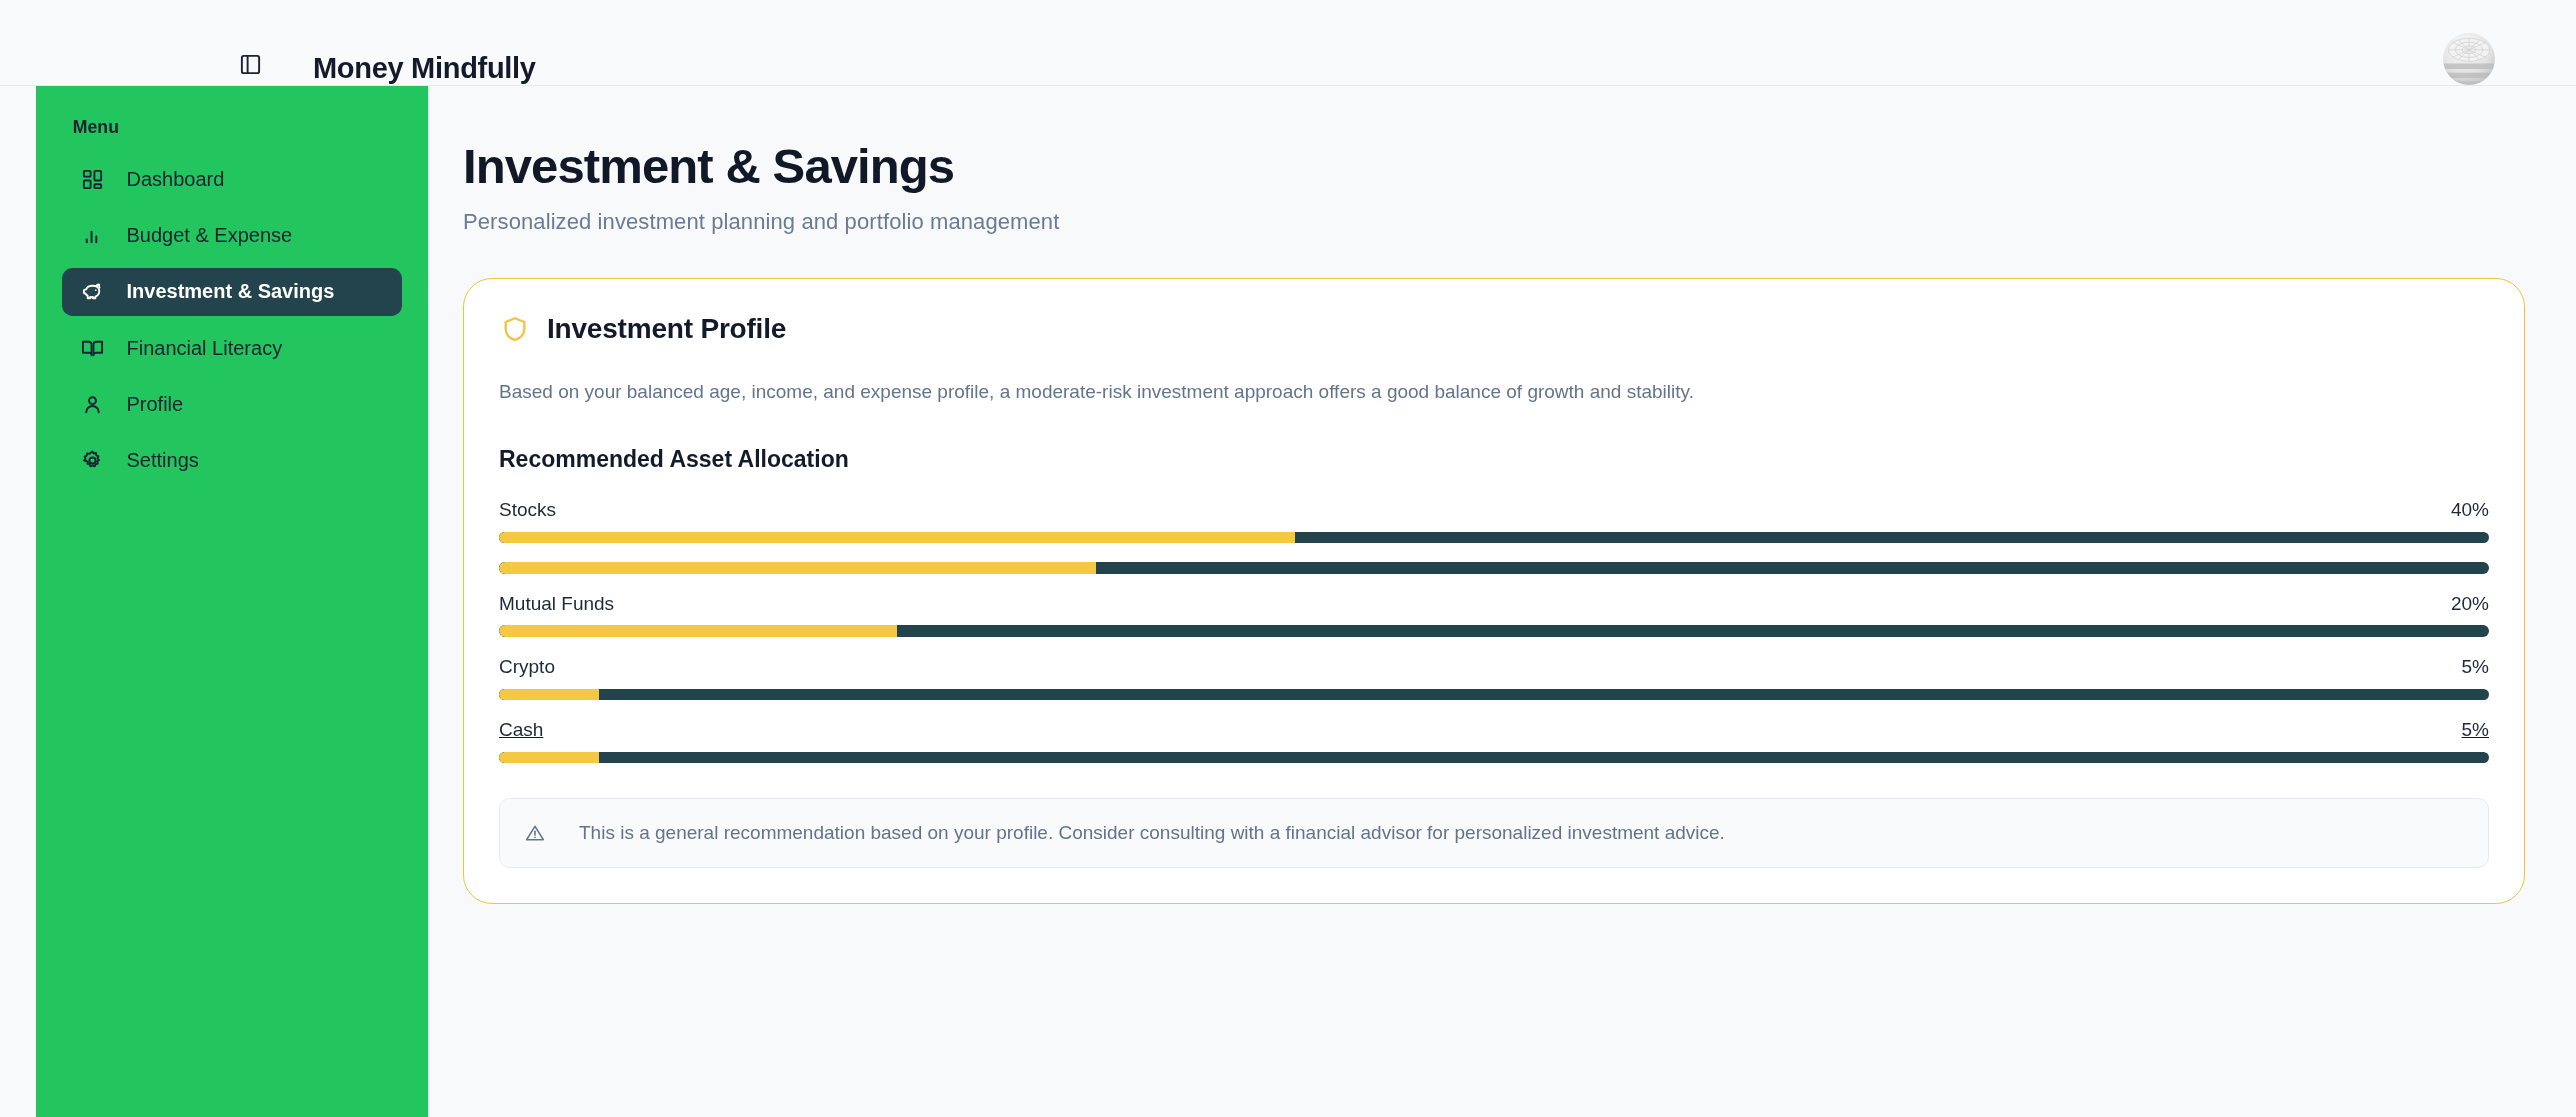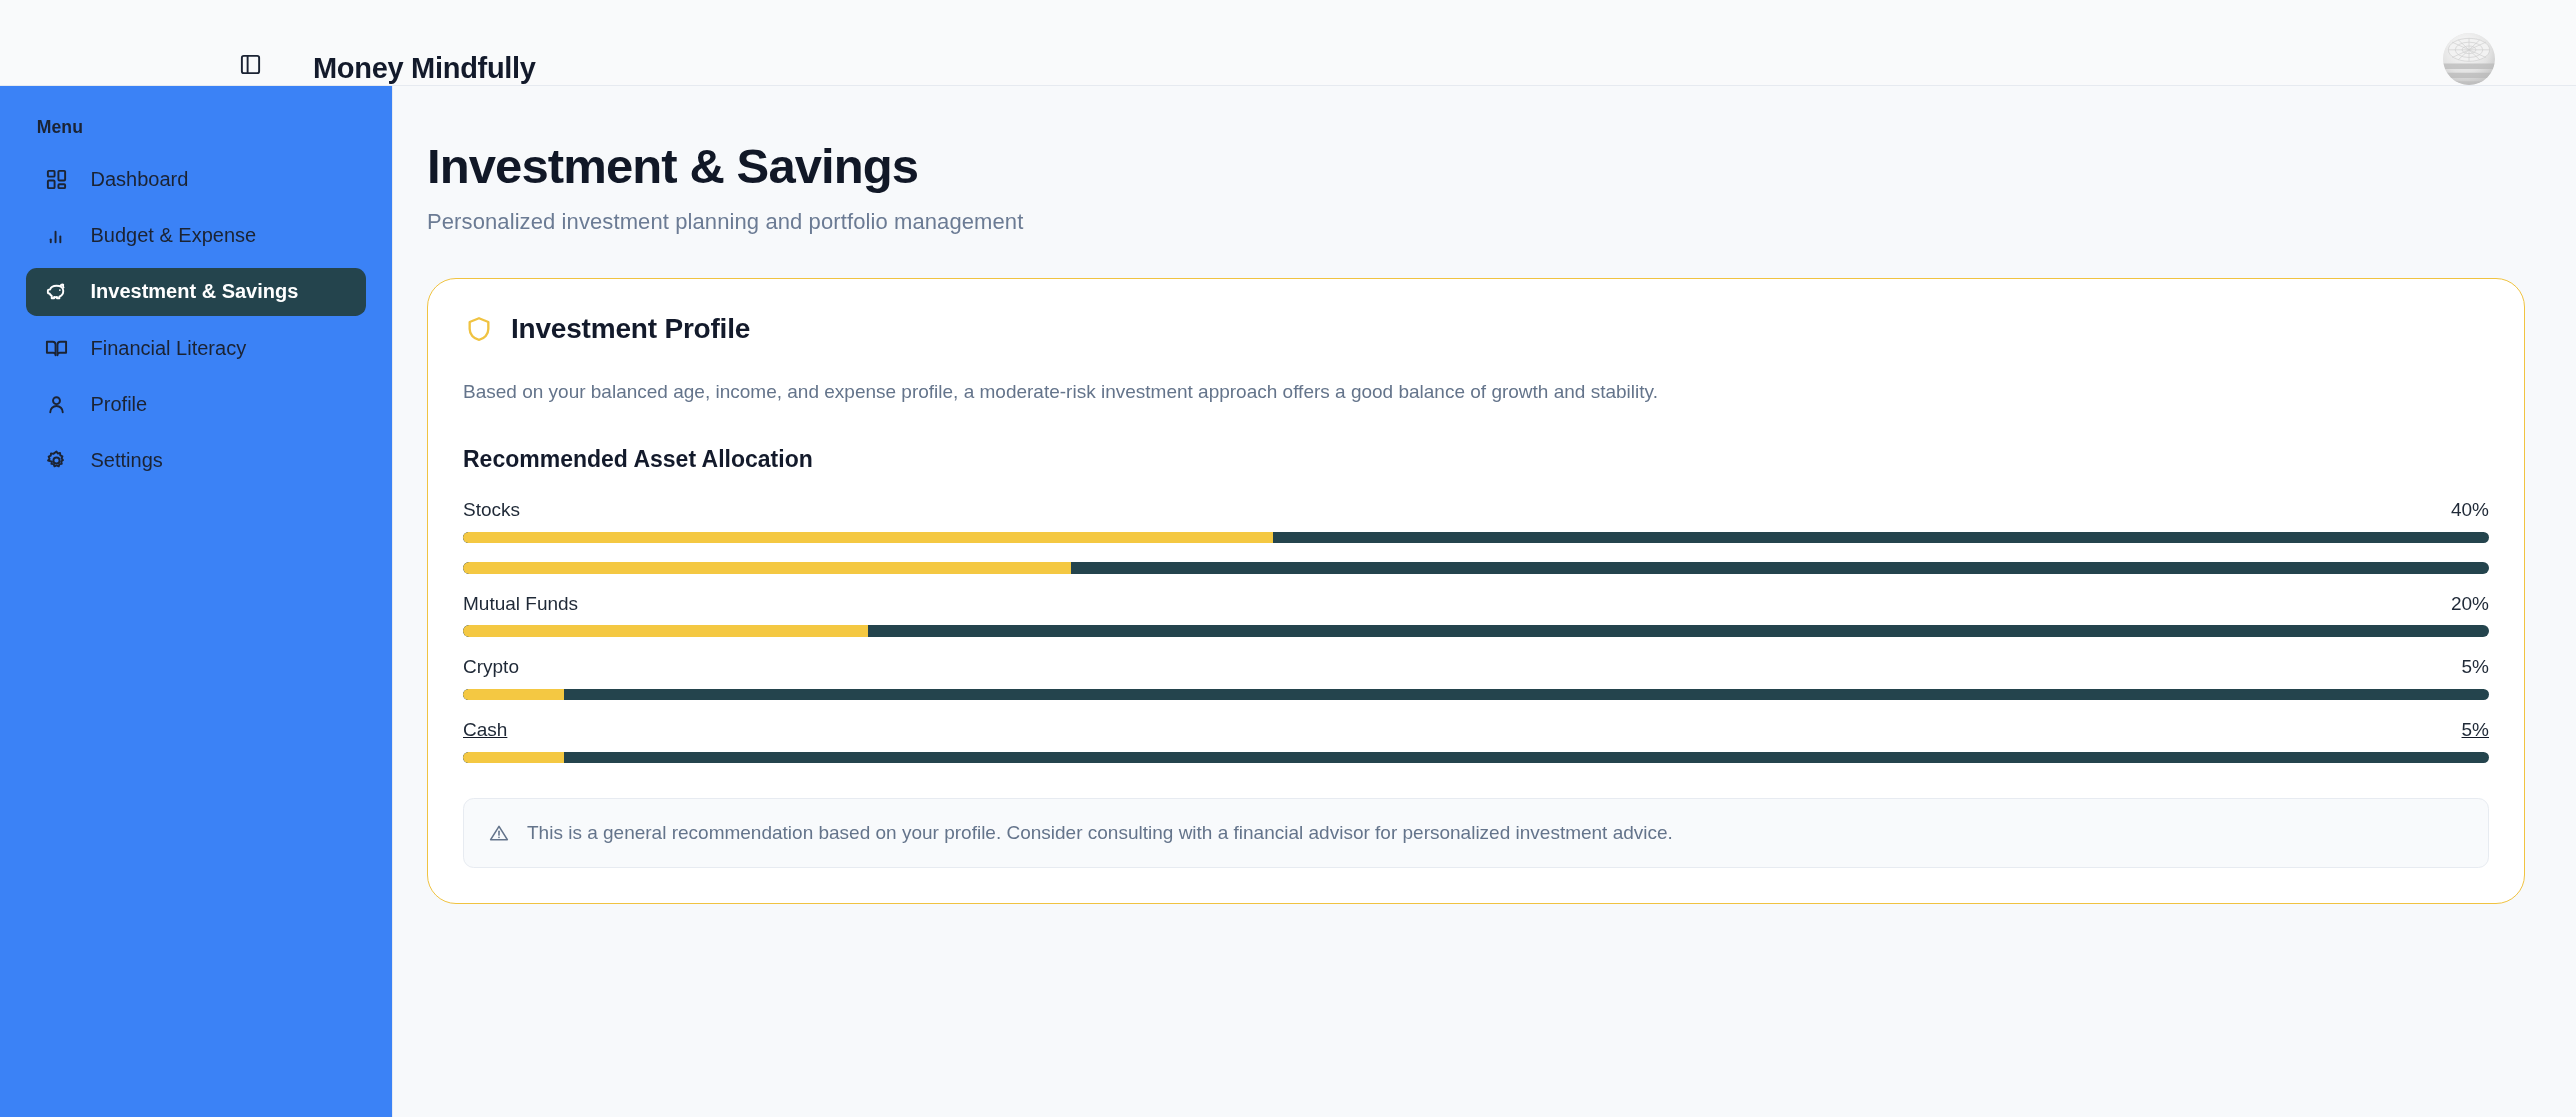--- a/index.html
+++ b/index.html
@@ -73,23 +73,24 @@
   
   .body-row {
     flex: 1 1 auto;
     display: flex;
     min-height: 0;
   }
 
   .sidebar {
     width: 393px;
     flex: 0 0 393px;
-    background: #3b82f6;
+    background: #22c55e;
     border-right: 1.5px solid #e6eaf0;
     padding: 31px 26px 0 26px;
+    margin-left: 36px;
   }
 
   .menu-label {
     font-size: 17.6px;
     font-weight: 700;
     color: #1b2333;
     padding: 0 10.7px;
     margin-bottom: 17px;
     letter-spacing: 0.1px;
   }
@@ -253,21 +254,21 @@
 
   
   .disclaimer {
     margin-top: 35px;
     background: #f8fafc;
     border: 1.5px solid #e7ebf1;
     border-radius: 10.7px;
     padding: 21.5px 23px;
     display: flex;
     align-items: center;
-    gap: 17px;
+    gap: 33px;
   }
 
   .disclaimer-icon {
     width: 23px;
     height: 23px;
     flex: 0 0 23px;
     display: flex;
     align-items: center;
     justify-content: center;
   }

